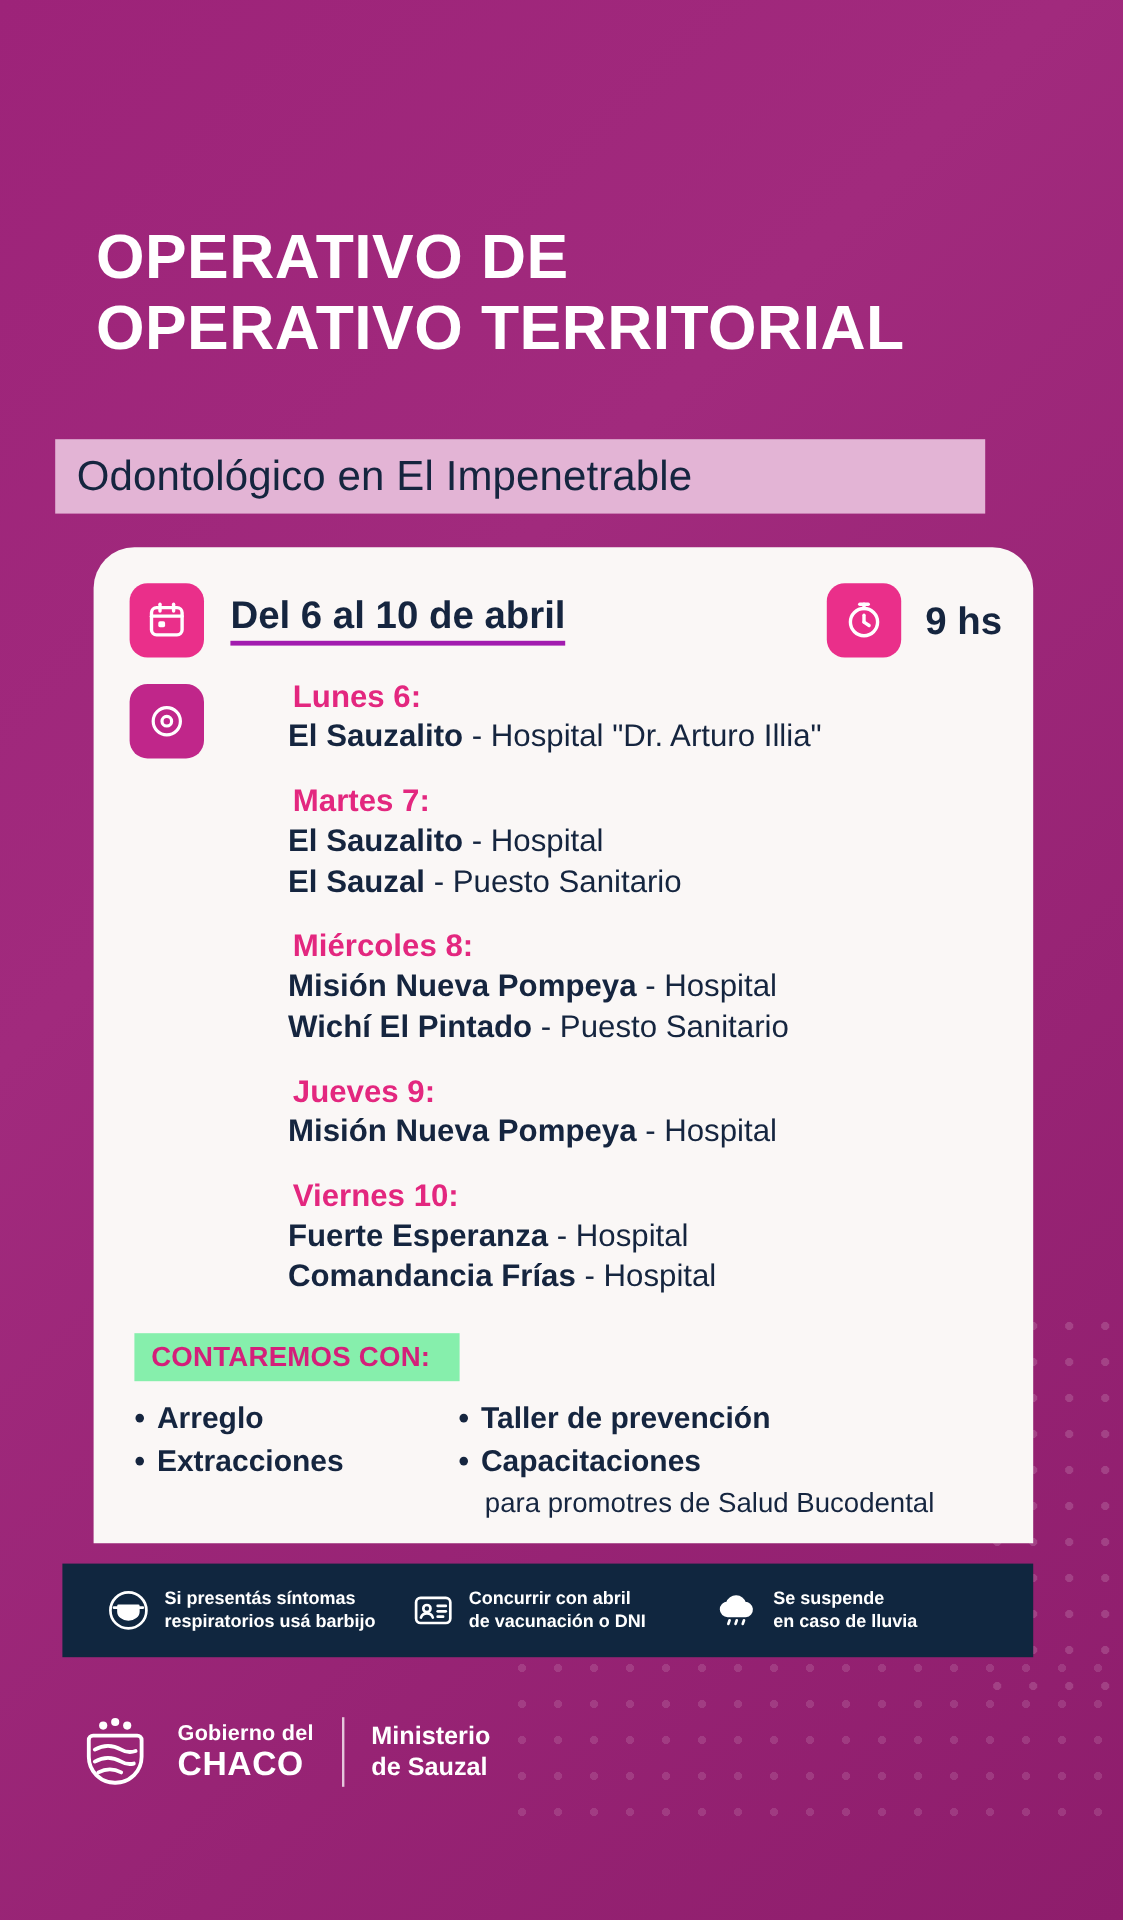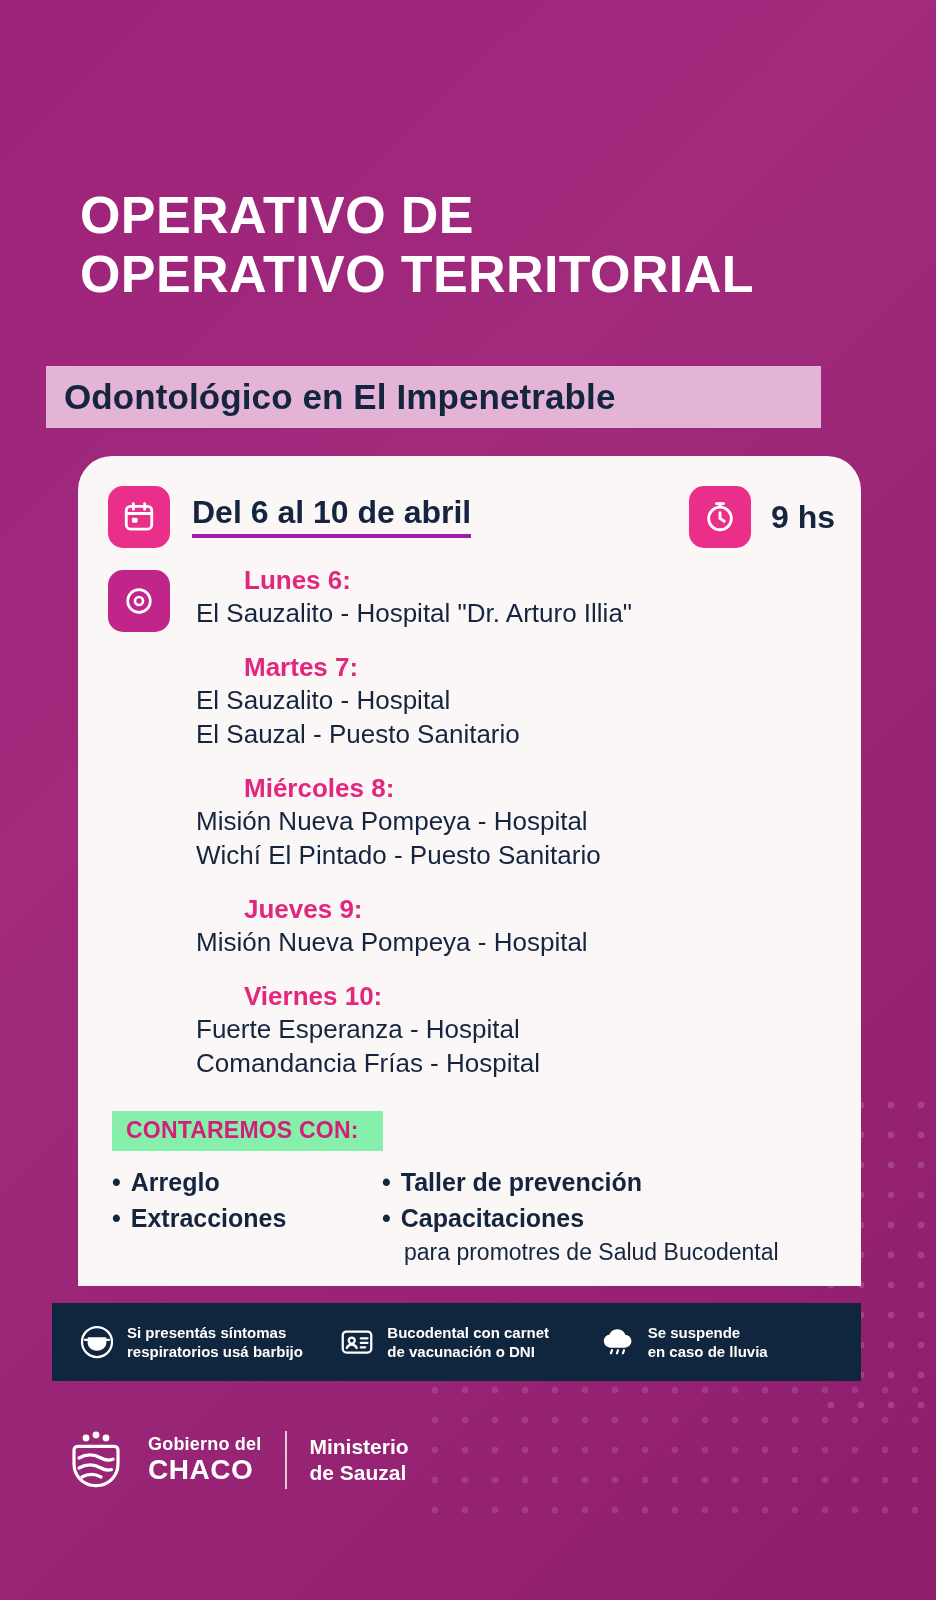--- a/index.html
+++ b/index.html
@@ -64,21 +64,21 @@
     width: 775px;
     height: 62px;
     background: #e3b4d5;
     display: flex;
     align-items: center;
     padding-left: 18px;
   }
   .subtitle-band span {
     color: #15253f;
     font-size: 35px;
-    font-weight: 700;
+    font-weight: 400;
     letter-spacing: .1px;
   }
 
   
   .card {
     position: absolute;
     left: 78px;
     top: 456px;
     width: 783px;
     background: #faf7f6;
@@ -149,21 +149,21 @@
     font-weight: 700;
     line-height: 1.28;
     margin-left: 48px;
   }
   .place {
     color: #15253f;
     font-size: 26px;
     line-height: 1.3;
     font-weight: 400;
   }
-  .place b { font-weight: 400; }
+  .place b { font-weight: 700; margin-left: 44px; }
 
   .contaremos {
     margin: 30px 0 0 34px;
     display: inline-block;
     background: #86efac;
     color: #d41f7a;
     font-size: 23px;
     font-weight: 700;
     padding: 6px 24px 7px 14px;
     letter-spacing: .2px;
@@ -201,21 +201,21 @@
   
   .footer-strip {
     position: absolute;
     left: 52px;
     top: 1303px;
     width: 809px;
     height: 78px;
     background: #10263f;
     display: flex;
     align-items: center;
-    padding: 0 14px;
+    padding: 0 24px;
   }
   .fitem {
     display: flex;
     align-items: center;
     flex: 1 1 0;
     padding-left: 12px;
   }
   .fitem .fico {
     width: 38px;
     height: 38px;
@@ -406,21 +406,21 @@
       <svg width="36" height="36" viewBox="0 0 24 24" fill="none" stroke="#ffffff" stroke-width="1.5" stroke-linecap="round" stroke-linejoin="round">
         <rect x="2.5" y="5" width="19" height="14" rx="2.5"></rect>
         <circle cx="8.5" cy="11" r="2"></circle>
         <path d="M5.2 16c.6-1.6 2-2.3 3.3-2.3s2.7.7 3.3 2.3"></path>
         <line x1="14.5" y1="9.5" x2="19" y2="9.5"></line>
         <line x1="14.5" y1="12.5" x2="19" y2="12.5"></line>
         <line x1="14.5" y1="15.5" x2="17.5" y2="15.5"></line>
       </svg>
     </div>
     <div class="ftext">
-      <div>Bucodental con carnet</div>
+      <div>Concurrir con abril</div>
       <div>de vacunación o DNI</div>
     </div>
   </div>
 
   <div class="fitem">
     <div class="fico">
       <svg width="36" height="36" viewBox="0 0 24 24" fill="none" stroke="#ffffff" stroke-width="1.5" stroke-linecap="round" stroke-linejoin="round">
         <path d="M7 15a3.6 3.6 0 0 1-.2-7.2A5 5 0 0 1 16.4 8 3.5 3.5 0 0 1 17 15z" fill="#ffffff" stroke="#ffffff"></path>
         <line x1="8" y1="17.5" x2="7.3" y2="19.5"></line>
         <line x1="12" y1="17.5" x2="11.3" y2="19.5"></line>

